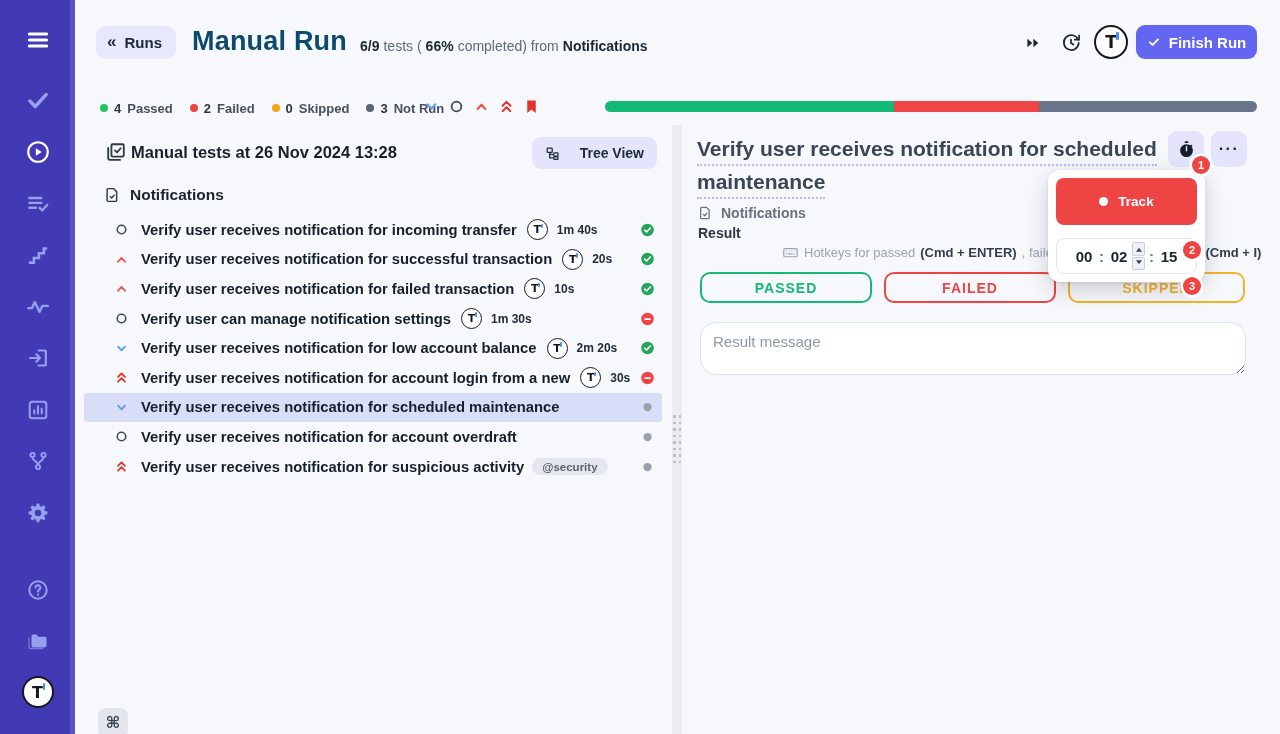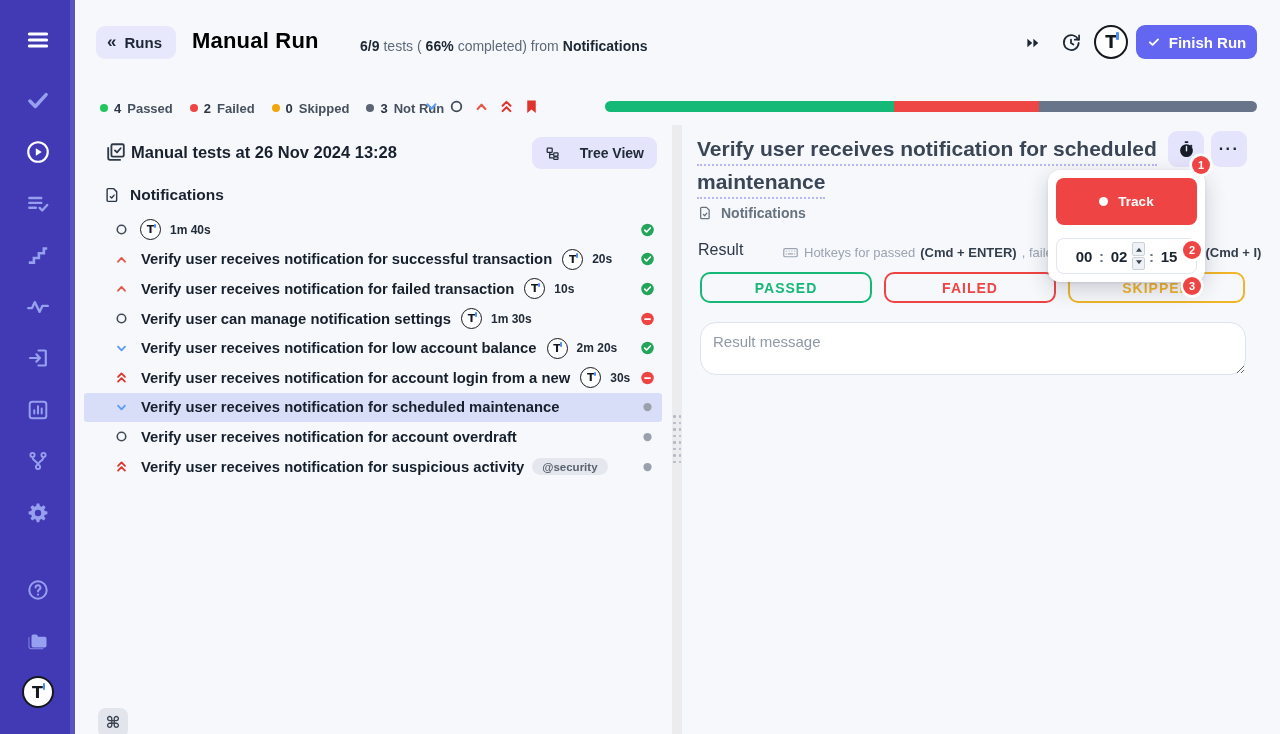--- a/index.html
+++ b/index.html
@@ -23,21 +23,21 @@
   .tlogo i{ position:absolute; background:#4e8df2; border-radius:1px;}
 
   
   .content{ position:absolute; left:75px; top:0; width:1205px; height:100%; }
 
   
   .btn-runs{ position:absolute; left:21px; top:26px; height:33px; padding:0 14px 0 11px; border:none;
     background:#e7e8fb; border-radius:9px; display:flex; align-items:center; gap:8px;
     font-family:inherit; font-size:15px; font-weight:700; color:#1d2634; cursor:pointer;}
   .btn-runs .gly{ font-size:17px; font-weight:700; margin-top:-2px;}
-  .h-title{ position:absolute; left:117px; top:24px; font-size:22px; line-height:34px; font-weight:800; color:#000000; letter-spacing:.2px;}
+  .h-title{ position:absolute; left:117px; top:24px; font-size:27px; line-height:34px; font-weight:800; color:#0c4a6e; letter-spacing:.2px;}
   .h-sub{ position:absolute; left:285px; top:38px; display:flex; gap:4px; font-size:14px; color:#5d6a7a; white-space:nowrap;}
   .h-sub b{ color:#1c2734; font-weight:800;}
   .icbtn{ position:absolute; background:none; border:none; cursor:pointer; color:#1e2835; display:grid; place-items:center;}
   .ic-ffwd{ left:947px; top:33px; width:22px; height:20px;}
   .ic-ffwd svg{ width:18px; height:18px;}
   .ic-retry{ left:984px; top:30px; width:24px; height:24px;}
   .ic-retry svg{ width:22px; height:22px;}
   .logo-lg{ position:absolute; left:1019px; top:25px;}
   .btn-finish{ position:absolute; left:1061px; top:25px; width:121px; height:34px; border:none; border-radius:9px;
     background:#6366f1; color:#fff; font-family:inherit; font-size:15px; font-weight:700; cursor:pointer;
@@ -101,21 +101,21 @@
     display:grid; place-items:center; cursor:pointer; color:#151c26;}
   .btn-timer{ left:486px; top:6px;}
   .btn-timer svg{ width:19px; height:19px;}
   .btn-more{ left:529px; top:6px; font-size:16px; font-weight:900; letter-spacing:1.5px; color:#1b232e; font-family:inherit;}
   .nbadge{ position:absolute; width:18px; height:18px; border-radius:50%; background:#ef4444; color:#fff;
     font-size:11px; font-weight:800; display:grid; place-items:center; box-shadow:0 0 0 2.5px #fff; z-index:60;}
   .btn-timer .nbadge{ right:-6px; bottom:-7px;}
   .d-crumb{ position:absolute; left:15px; top:80px; display:flex; align-items:center; gap:8px;
     font-size:14px; font-weight:600; color:#67727f;}
   .d-crumb svg{ width:16px; height:16px;}
-  .d-reslabel{ position:absolute; left:16px; top:116px; font-size:16px; font-weight:400; color:#2c3847;}
+  .d-reslabel{ position:absolute; left:16px; top:100px; font-size:14px; font-weight:700; color:#2c3847;}
   .d-hotkeys{ position:absolute; left:100px; top:119px; display:flex; align-items:center; gap:5px;
     font-size:13px; color:#9aa3b1; white-space:nowrap;}
   .d-hotkeys svg{ width:17px; height:17px; margin-right:2px; color:#9aa3b1;}
   .d-hotkeys b{ color:#333e4d; font-weight:800;}
   .resbtns{ position:absolute; left:18px; top:147px; display:flex; gap:12px;}
   .resbtns button{ width:172px; height:31px; background:transparent; border:2px solid; border-radius:10px;
     font-family:inherit; font-size:14px; font-weight:800; letter-spacing:1px; cursor:pointer;}
   .resbtns button:last-child{ width:177px;}
   .d-msg{ position:absolute; left:18px; top:197px; width:546px; height:53px; border:1px solid #dde3ec;
     border-radius:16px; background:#fff; padding:10px 12px; font-family:inherit; font-size:15px; color:#2c3847;
@@ -348,20 +348,21 @@
             </svg></span>
         <span>Notifications</span>
       </div>
       <div class="rows" id="rows">
           <div class="trow">
             <span class="prio" style="color: rgb(63, 74, 89);">
               <svg viewBox="0 0 24 24" fill="none" stroke="currentColor" stroke-width="2.5">
                 <circle cx="12" cy="12" r="6.8"></circle>
               </svg>
             </span>
+            <span class="ttl">Verify user receives notification for incoming transfer</span>
             <span class="tlogo tbadge" style="height: 21px; width: 21px; border: 1.8px solid rgb(21, 24, 30);">
               <b style="font-size: 11px;">T</b>
               <i style="width: 2px; height: 4.62px; top: 3.36px; right: 4.2px;"></i>
             </span>
             <span class="dur">1m 40s</span>
             <span class="st " style="color: rgb(35, 165, 89);">
               <svg viewBox="0 0 24 24">
                 <circle cx="12" cy="12" r="10" fill="currentColor"></circle>
                 <path d="M7.5 12.2l3 3 6-6.5" fill="none" stroke="#fff" stroke-width="2.6" stroke-linecap="round" stroke-linejoin="round"></path>
               </svg>

